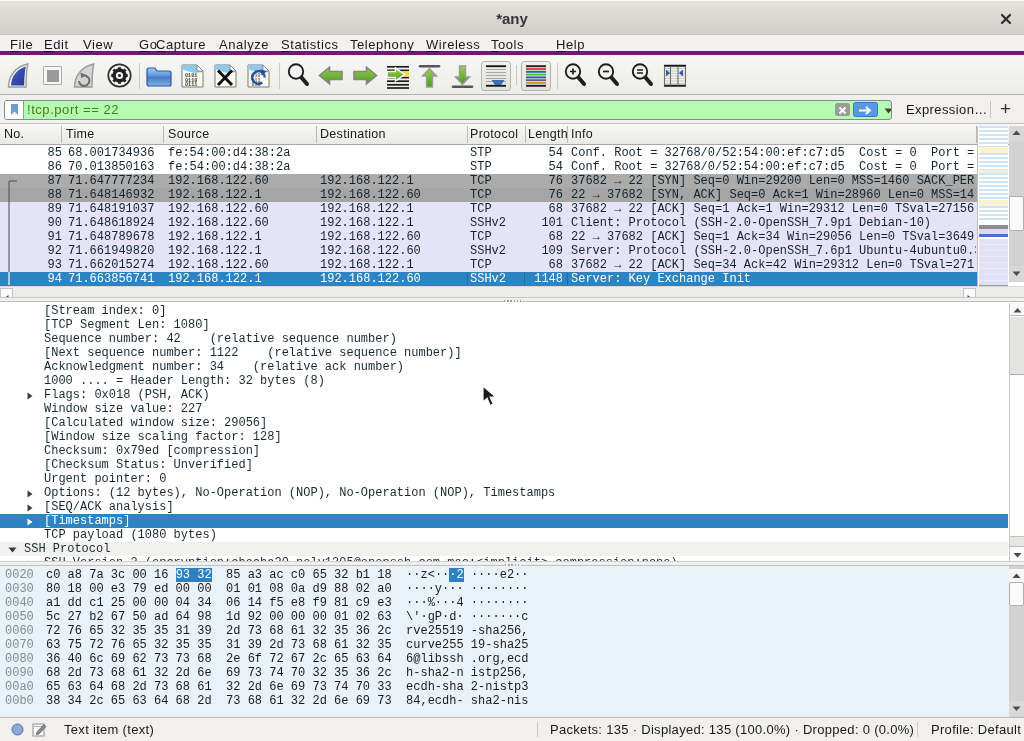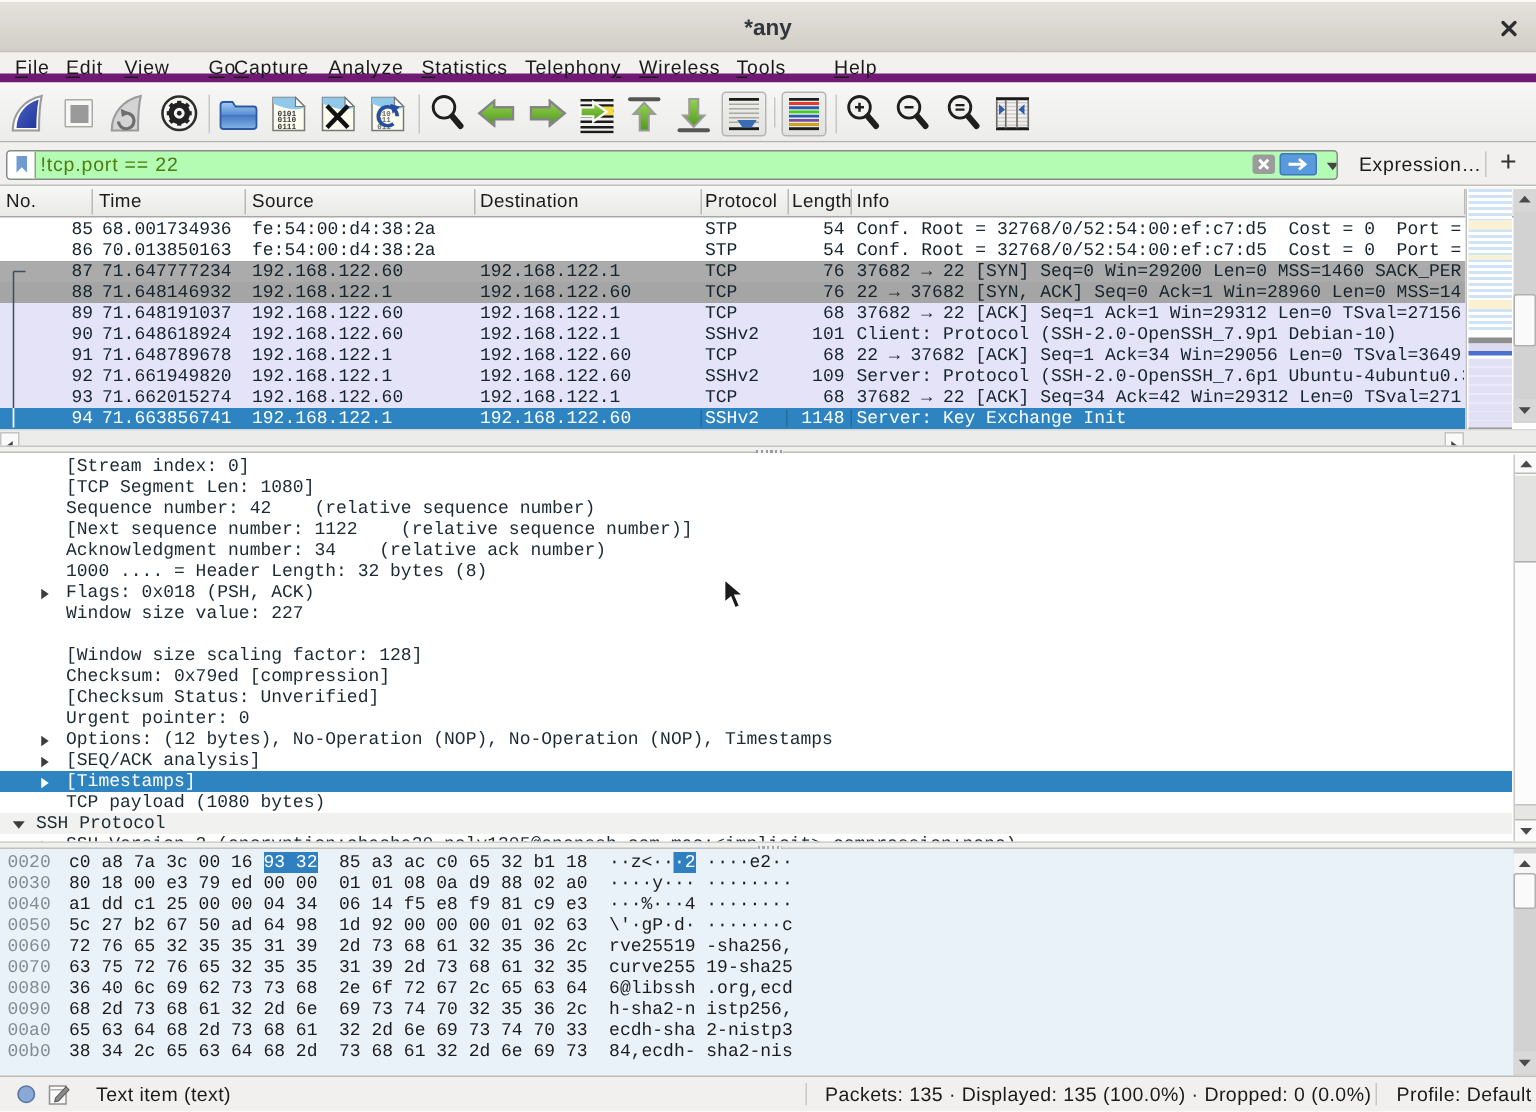--- a/index.html
+++ b/index.html
@@ -1,20 +1,20 @@
 <!DOCTYPE html>
 <html><head><meta charset="utf-8">
 <style>
 html,body{margin:0;padding:0;width:1024px;height:741px;overflow:hidden;background:#fff;}
 *{box-sizing:border-box;}
 body{font-family:"Liberation Sans",sans-serif;-webkit-font-smoothing:antialiased;}
 .abs{position:absolute;}
 #title{position:absolute;left:0;top:0;width:1024px;height:35px;background:linear-gradient(#e5e2dd 0%,#d9d5cf 60%,#d2cec8 100%);border-top:1px solid #fbfbfa;border-bottom:1px solid #c2beb8;}
 #title .t{position:absolute;left:0;right:0;top:9px;text-align:center;font-size:15px;font-weight:bold;color:#32373b;}
-#menubar{position:absolute;left:0;top:35px;width:1024px;height:20px;background:#f2f1ef;border-bottom:6px solid #701a75;}
+#menubar{position:absolute;left:0;top:35px;width:1024px;height:20px;background:#f2f1ef;border-bottom:4px solid #701a75;}
 #menubar span{position:absolute;top:0;line-height:20px;font-size:13px;color:#1a1a1a;letter-spacing:0.55px;}
 #menubar u{text-decoration:underline;text-underline-offset:2px;}
 #toolbar{position:absolute;left:0;top:55px;width:1024px;height:40px;background:linear-gradient(#f7f7f6,#ececea);border-bottom:1px solid #b3b1ae;}
 .tsep{position:absolute;top:8px;width:1px;height:26px;background:#c9c7c4;}
 .tbtn{position:absolute;top:6px;width:30px;height:30px;border:1px solid #b7b5b2;border-radius:3px;background:linear-gradient(#efefee,#e2e2e0);}
 #filterbar{position:absolute;left:0;top:95px;width:1024px;height:29px;background:#f1f0ee;border-bottom:1px solid #c2c0bc;}
 #finput{position:absolute;left:4px;top:5px;width:888px;height:20px;border:1px solid #888;border-radius:3px;background:#b4fcb4;overflow:hidden;}
 #fbook{position:absolute;left:0;top:0;width:19px;height:18px;background:#fff;border-right:1px solid #999;}
 #ftext{position:absolute;left:22px;top:0;line-height:18px;font-size:13px;color:#4d7c0f;letter-spacing:0.55px;}
 #fexpr{position:absolute;left:906px;top:5px;line-height:20px;font-size:13px;color:#1a1a1a;letter-spacing:0.4px;}
@@ -309,20 +309,21 @@
 <div class="dline" style="top:2px;"><span class="abs" style="left:44px">[Stream index: 0]</span></div>
 <div class="dline" style="top:16px;"><span class="abs" style="left:44px">[TCP Segment Len: 1080]</span></div>
 <div class="dline" style="top:30px;"><span class="abs" style="left:44px">Sequence number: 42    (relative sequence number)</span></div>
 <div class="dline" style="top:44px;"><span class="abs" style="left:44px">[Next sequence number: 1122    (relative sequence number)]</span></div>
 <div class="dline" style="top:58px;"><span class="abs" style="left:44px">Acknowledgment number: 34    (relative ack number)</span></div>
 <div class="dline" style="top:72px;"><span class="abs" style="left:44px">1000 .... = Header Length: 32 bytes (8)</span></div>
 <div class="dline" style="top:86px;text-align:center;"><svg class="abs" style="left:27px;top:3.5px" width="6" height="8" viewBox="0 0 6 8">
         <path d="M0.5 0.5 L5.5 4 L0.5 7.5 Z" fill="#3c3c3c"></path>
       </svg><span class="abs" style="left:44px">Flags: 0x018 (PSH, ACK)</span></div>
 <div class="dline" style="top:100px;"><span class="abs" style="left:44px">Window size value: 227</span></div>
+<div class="dline" style="top:114px;"><span class="abs" style="left:44px">[Calculated window size: 29056]</span></div>
 <div class="dline" style="top:128px;"><span class="abs" style="left:44px">[Window size scaling factor: 128]</span></div>
 <div class="dline" style="top:142px;"><span class="abs" style="left:44px">Checksum: 0x79ed [compression]</span></div>
 <div class="dline" style="top:156px;"><span class="abs" style="left:44px">[Checksum Status: Unverified]</span></div>
 <div class="dline" style="top:170px;"><span class="abs" style="left:44px">Urgent pointer: 0</span></div>
 <div class="dline" style="top:184px;"><svg class="abs" style="left:27px;top:3.5px" width="6" height="8" viewBox="0 0 6 8">
         <path d="M0.5 0.5 L5.5 4 L0.5 7.5 Z" fill="#3c3c3c"></path>
       </svg><span class="abs" style="left:44px">Options: (12 bytes), No-Operation (NOP), No-Operation (NOP), Timestamps</span></div>
 <div class="dline" style="top:198px;"><svg class="abs" style="left:27px;top:3.5px" width="6" height="8" viewBox="0 0 6 8">
         <path d="M0.5 0.5 L5.5 4 L0.5 7.5 Z" fill="#3c3c3c"></path>
       </svg><span class="abs" style="left:44px">[SEQ/ACK analysis]</span></div>

